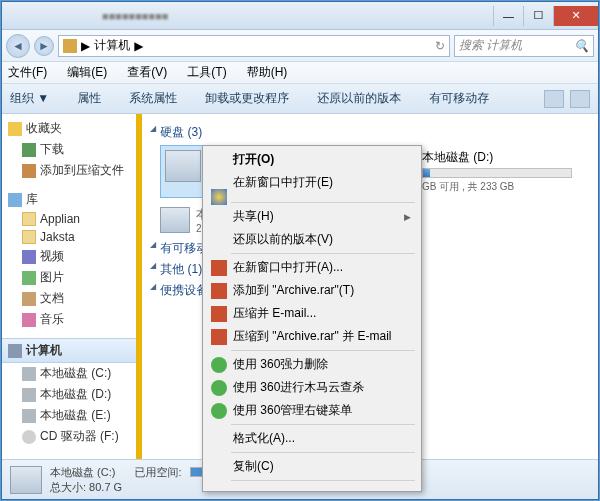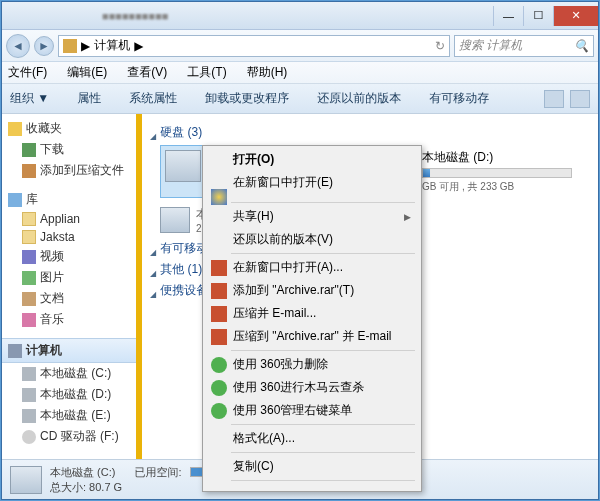--- a/index.html
+++ b/index.html
@@ -37,21 +37,21 @@
 .ico-lib { background: #7ab0e0; }
 .ico-folder { background: #f0d890; border: 1px solid #d8b860; }
 .ico-video { background: #7878c8; }
 .ico-pic { background: #70b870; }
 .ico-doc { background: #c8a070; }
 .ico-music { background: #d878a8; }
 .ico-comp { background: #8898b0; }
 .ico-drive { background: #b0b8c0; }
 .ico-cd { background: #d0d0d0; border-radius: 50%; }
 .content { flex: 1; background: #fff; position: relative; overflow: hidden; padding: 6px 8px; }
-.group-head { color: #1a4a8a; display: flex; align-items: flex-end; gap: 4px; margin: 4px 0; }
+.group-head { color: #1a4a8a; display: flex; align-items: flex-start; gap: 4px; margin: 4px 0; }
 .group-head::before { content: "◢"; font-size: 8px; color: #4a6a8a; }
 .drives { display: flex; gap: 16px; flex-wrap: wrap; margin-left: 10px; }
 .drive { width: 200px; display: flex; gap: 6px; padding: 4px; }
 .drive.sel { background: #cce4f7; border: 1px solid #7ab8e8; }
 .drive-ico { width: 36px; height: 32px; background: linear-gradient(#e0e8f0,#b8c8d8); border: 1px solid #90a0b0; }
 .drive-info { flex: 1; }
 .drive-bar { width: 100%; height: 10px; background: #e8e8e8; border: 1px solid #c0c0c0; margin: 2px 0; position: relative; }
 .drive-bar-fill { height: 100%; background: linear-gradient(#6ab0e8,#3a80c8); }
 .drive-sub { font-size: 10px; color: #666; }
 .sub-group { margin-left: 10px; margin-top: 6px; }

